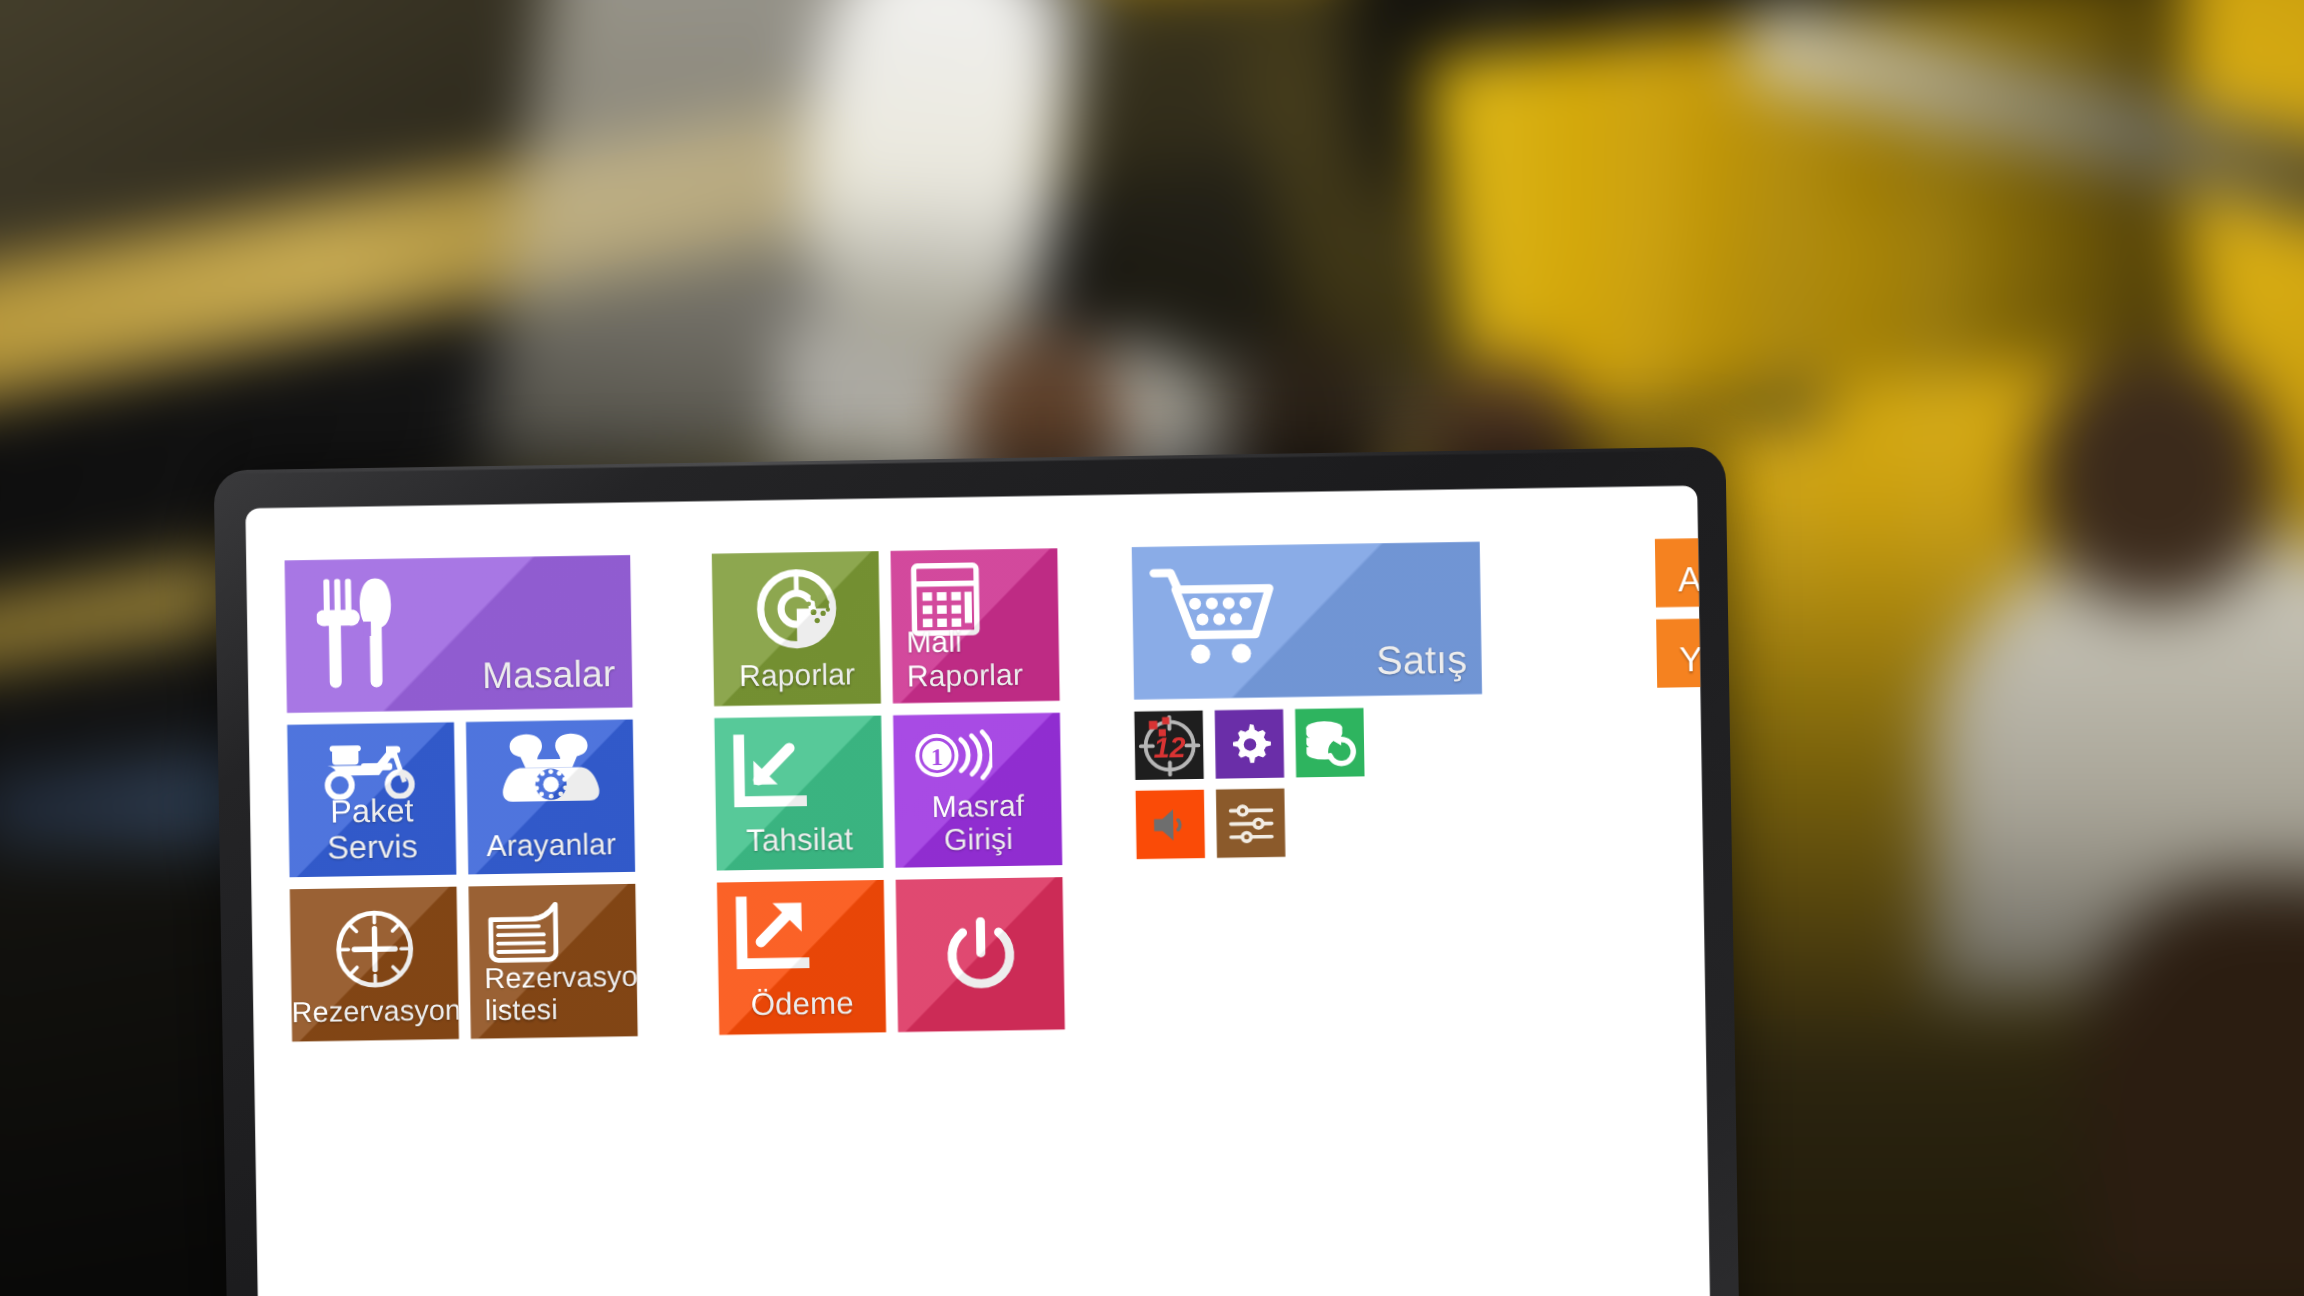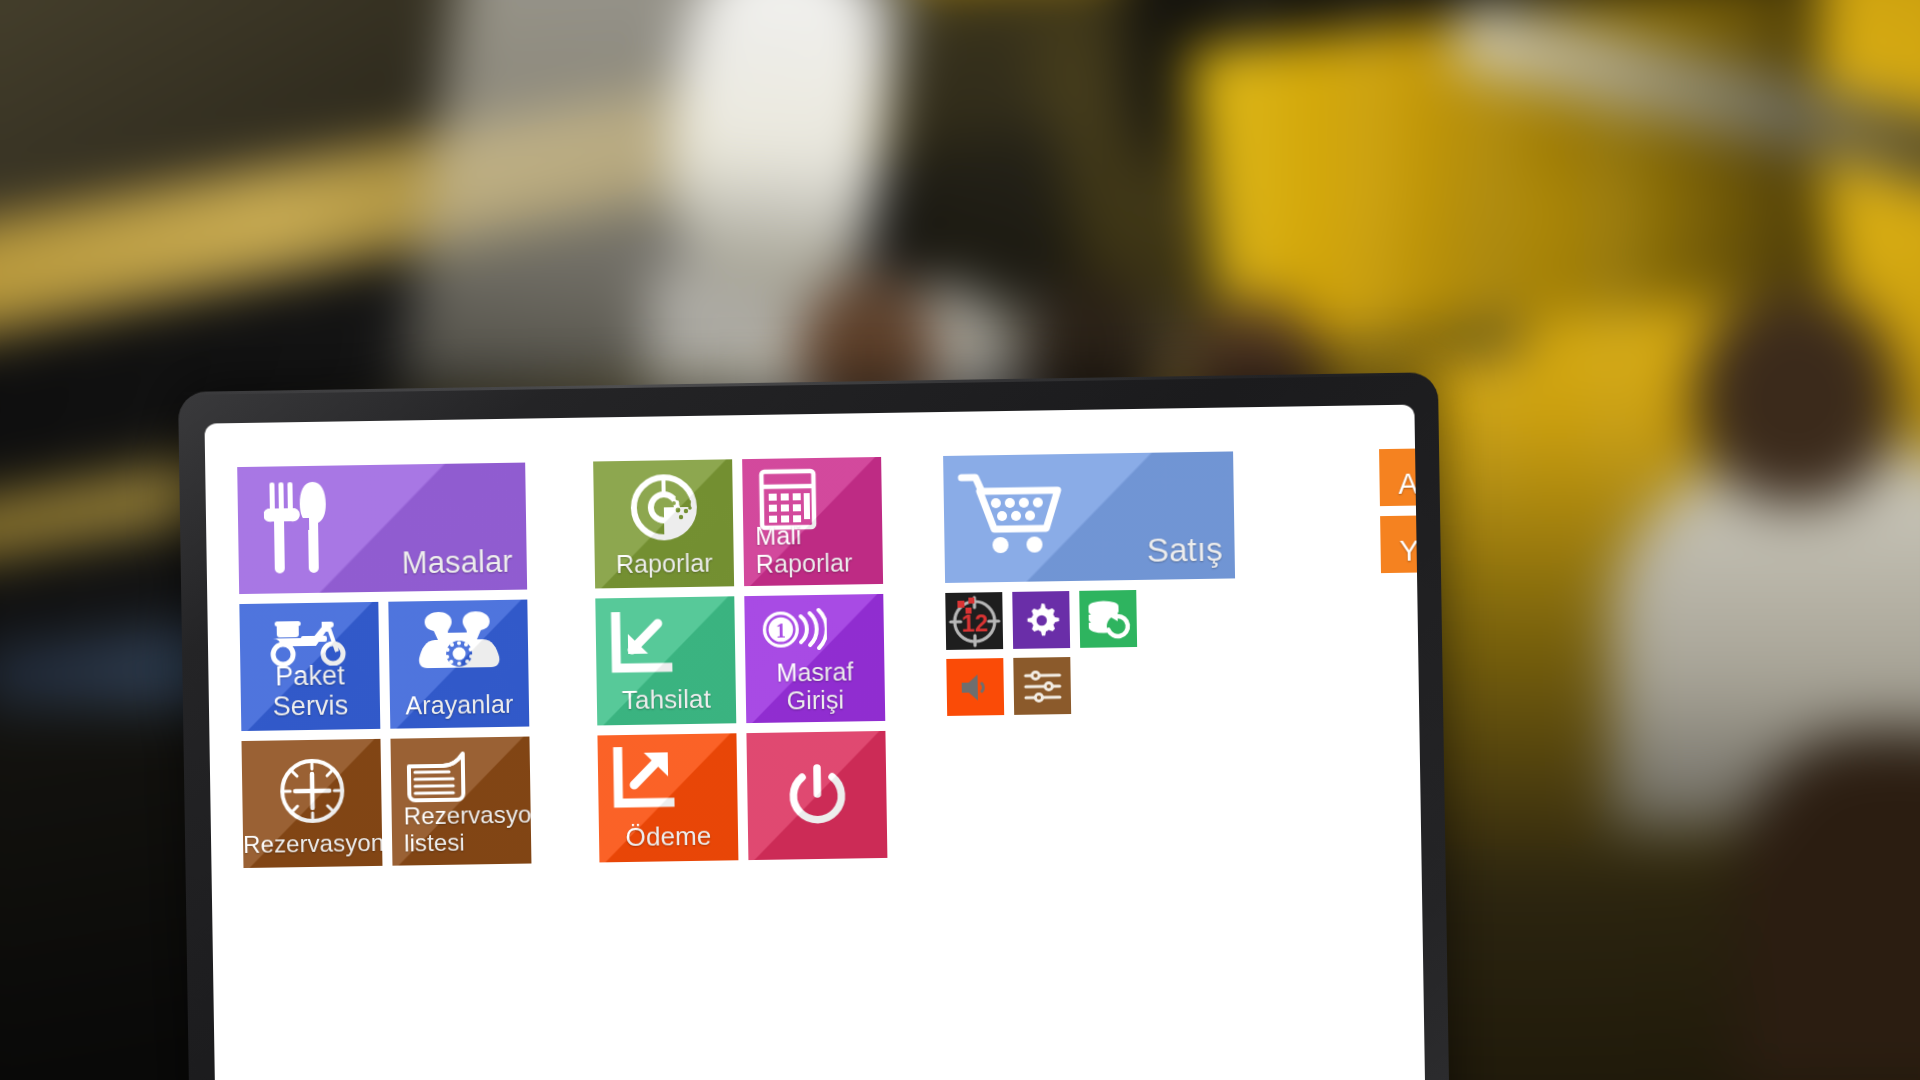--- a/index.html
+++ b/index.html
@@ -177,21 +177,21 @@
   #tile-odeme .tlabel{left:0;right:0;bottom:10px;text-align:center;font-size:26px;}
   #tile-kapat{background:#db2e5c;}
   #tile-kapat .ticon{left:50%;top:50%;transform:translate(-50%,-50%);}
 
   
   #col3{flex:0 0 auto;margin-left:62px;}
   #tile-satis{width:290px;height:127px;background:#79a0e4;margin-bottom:10px;}
   #tile-satis .ticon{left:14px;top:16px;}
   #tile-satis .tlabel{right:12px;bottom:10px;font-size:33px;}
   .minirow{display:flex;gap:10px;margin-bottom:9px;}
-  .mini{width:57px;height:57px;position:relative;overflow:hidden;cursor:pointer;}
+  .mini{width:57px;height:57px;position:relative;overflow:hidden;cursor:pointer;font-style:italic;}
   .mini svg{position:absolute;left:50%;top:50%;transform:translate(-50%,-50%);}
   #mini-teamviewer{background:#1e1e1e;}
   #mini-ayarlar{background:#6a2ea8;}
   #mini-yedek{background:#2eb45f;}
   #mini-ses{background:#fa4b07;}
   #mini-tercihler{background:#8b5a2b;}
 
   
   #col4{flex:0 0 auto;margin-left:146px;}
   .letterrow{display:flex;gap:10px;margin-bottom:10px;}

